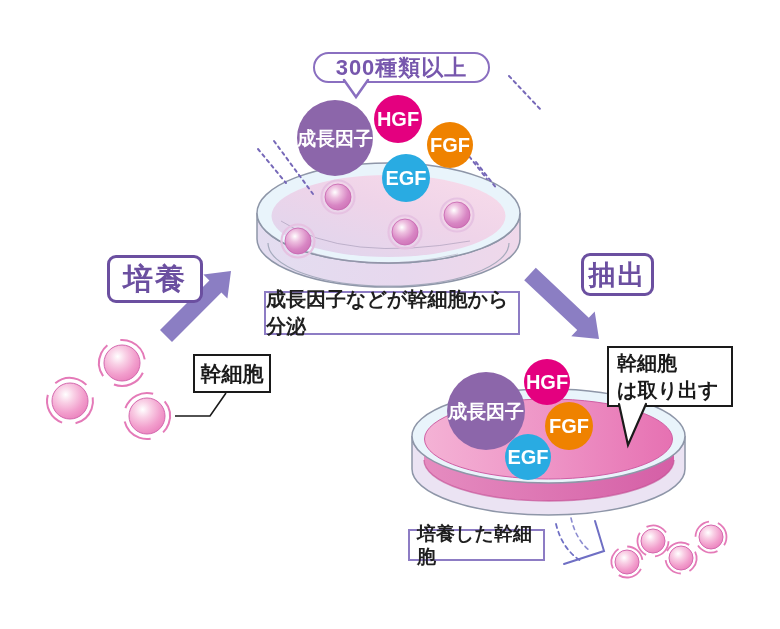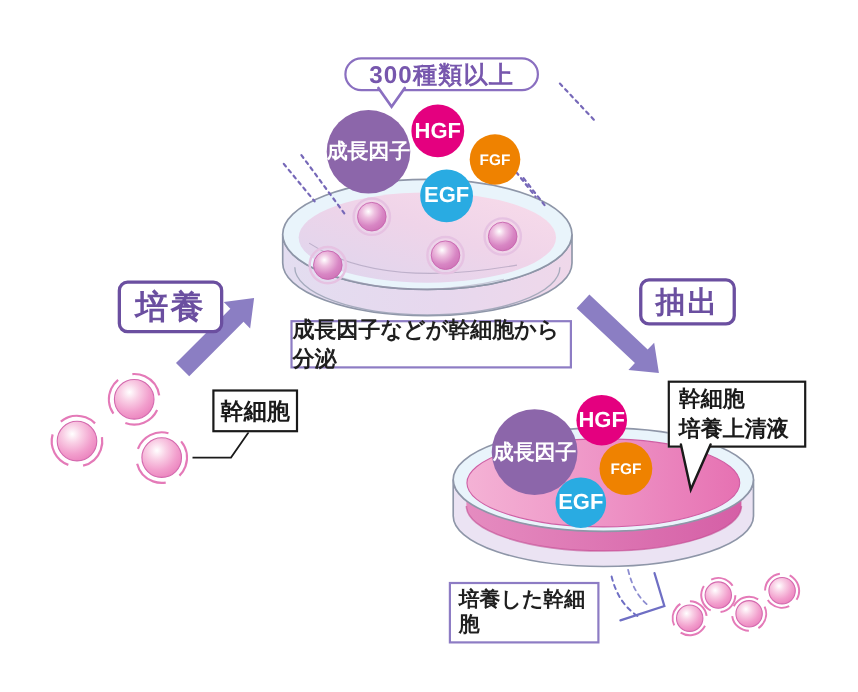--- a/index.html
+++ b/index.html
@@ -14,40 +14,40 @@
   .ov{position:absolute;z-index:1;box-sizing:border-box;display:flex;align-items:center;justify-content:center;}
 
   
   .pill{left:313px;top:52px;width:177px;height:31px;background:#fff;border:2.5px solid #8a6fc0;
         border-radius:17px;color:#7757ad;font-size:22px;letter-spacing:1px;}
 
   
   .fcirc{border-radius:50%;color:#fff;text-align:center;line-height:1;}
   .c-growth{background:#8c66aa;font-size:19px;letter-spacing:0px;}
   .c-hgf{background:#e4007f;font-size:20px;}
-  .c-fgf{background:#ef8200;font-size:14px;}
+  .c-fgf{background:#ef8200;font-size:20px;}
   .c-egf{background:#29abe2;font-size:20px;justify-content:center;}
   .growth-top{left:297px;top:100px;width:76px;height:76px;}
   .hgf-top{left:374px;top:95px;width:48px;height:48px;}
   .fgf-top{left:427px;top:122px;width:46px;height:46px;}
   .egf-top{left:382px;top:154px;width:48px;height:48px;}
   .growth-r{left:447px;top:372px;width:78px;height:78px;}
   .hgf-r{left:524px;top:359px;width:46px;height:46px;}
   .fgf-r{left:545px;top:402px;width:48px;height:48px;}
   .egf-r{left:505px;top:434px;width:46px;height:46px;}
 
   
   .step{background:#fff;border:3px solid #6b4fa0;border-radius:9px;color:#6b4fa0;letter-spacing:2px;}
   .step-culture{left:107px;top:255px;width:96px;height:48px;font-size:30px;text-align:right;}
-  .step-extract{left:581px;top:253px;width:88px;height:43px;font-size:27px;}
+  .step-extract{left:581px;top:253px;width:73px;height:43px;font-size:27px;}
 
   
   .note{background:#fff;border:2px solid #8d7cc4;color:#1f1f1f;}
   .note-secretion{left:264px;top:291px;width:256px;height:44px;font-size:20px;}
-  .note-remove{left:408px;top:529px;width:137px;height:56px;font-size:19px;line-height:23px;
+  .note-remove{left:408px;top:529px;width:137px;height:32px;font-size:19px;line-height:23px;
                justify-content:flex-start;padding-left:7px;text-align:left;}
 
   
   .blackbox{background:#fff;border:2px solid #1a1a1a;color:#1a1a1a;}
   .box-stemcell{left:193px;top:354px;width:78px;height:39px;font-size:21px;}
   .balloon{left:607px;top:346px;width:126px;height:61px;font-size:20px;line-height:27px;
            border-width:2.5px;justify-content:flex-start;padding-left:8px;text-align:left;}
 </style>
 </head>
 <body>
@@ -205,21 +205,21 @@
     <span>成長因子などが幹細胞から分泌</span>
   </div>
 
   <div class="ov blackbox box-stemcell">
     <span>幹細胞</span>
   </div>
 
   <div class="ov blackbox balloon">
     <span>
       <span>幹細胞</span><br>
-      <span>培養上清液</span>
+      <span>は取り出す</span>
     </span>
   </div>
 
   <div class="ov fcirc c-growth growth-r">
     <span>成長因子</span>
   </div>
   <div class="ov fcirc c-hgf hgf-r">
     <span>HGF</span>
   </div>
   <div class="ov fcirc c-fgf fgf-r">

